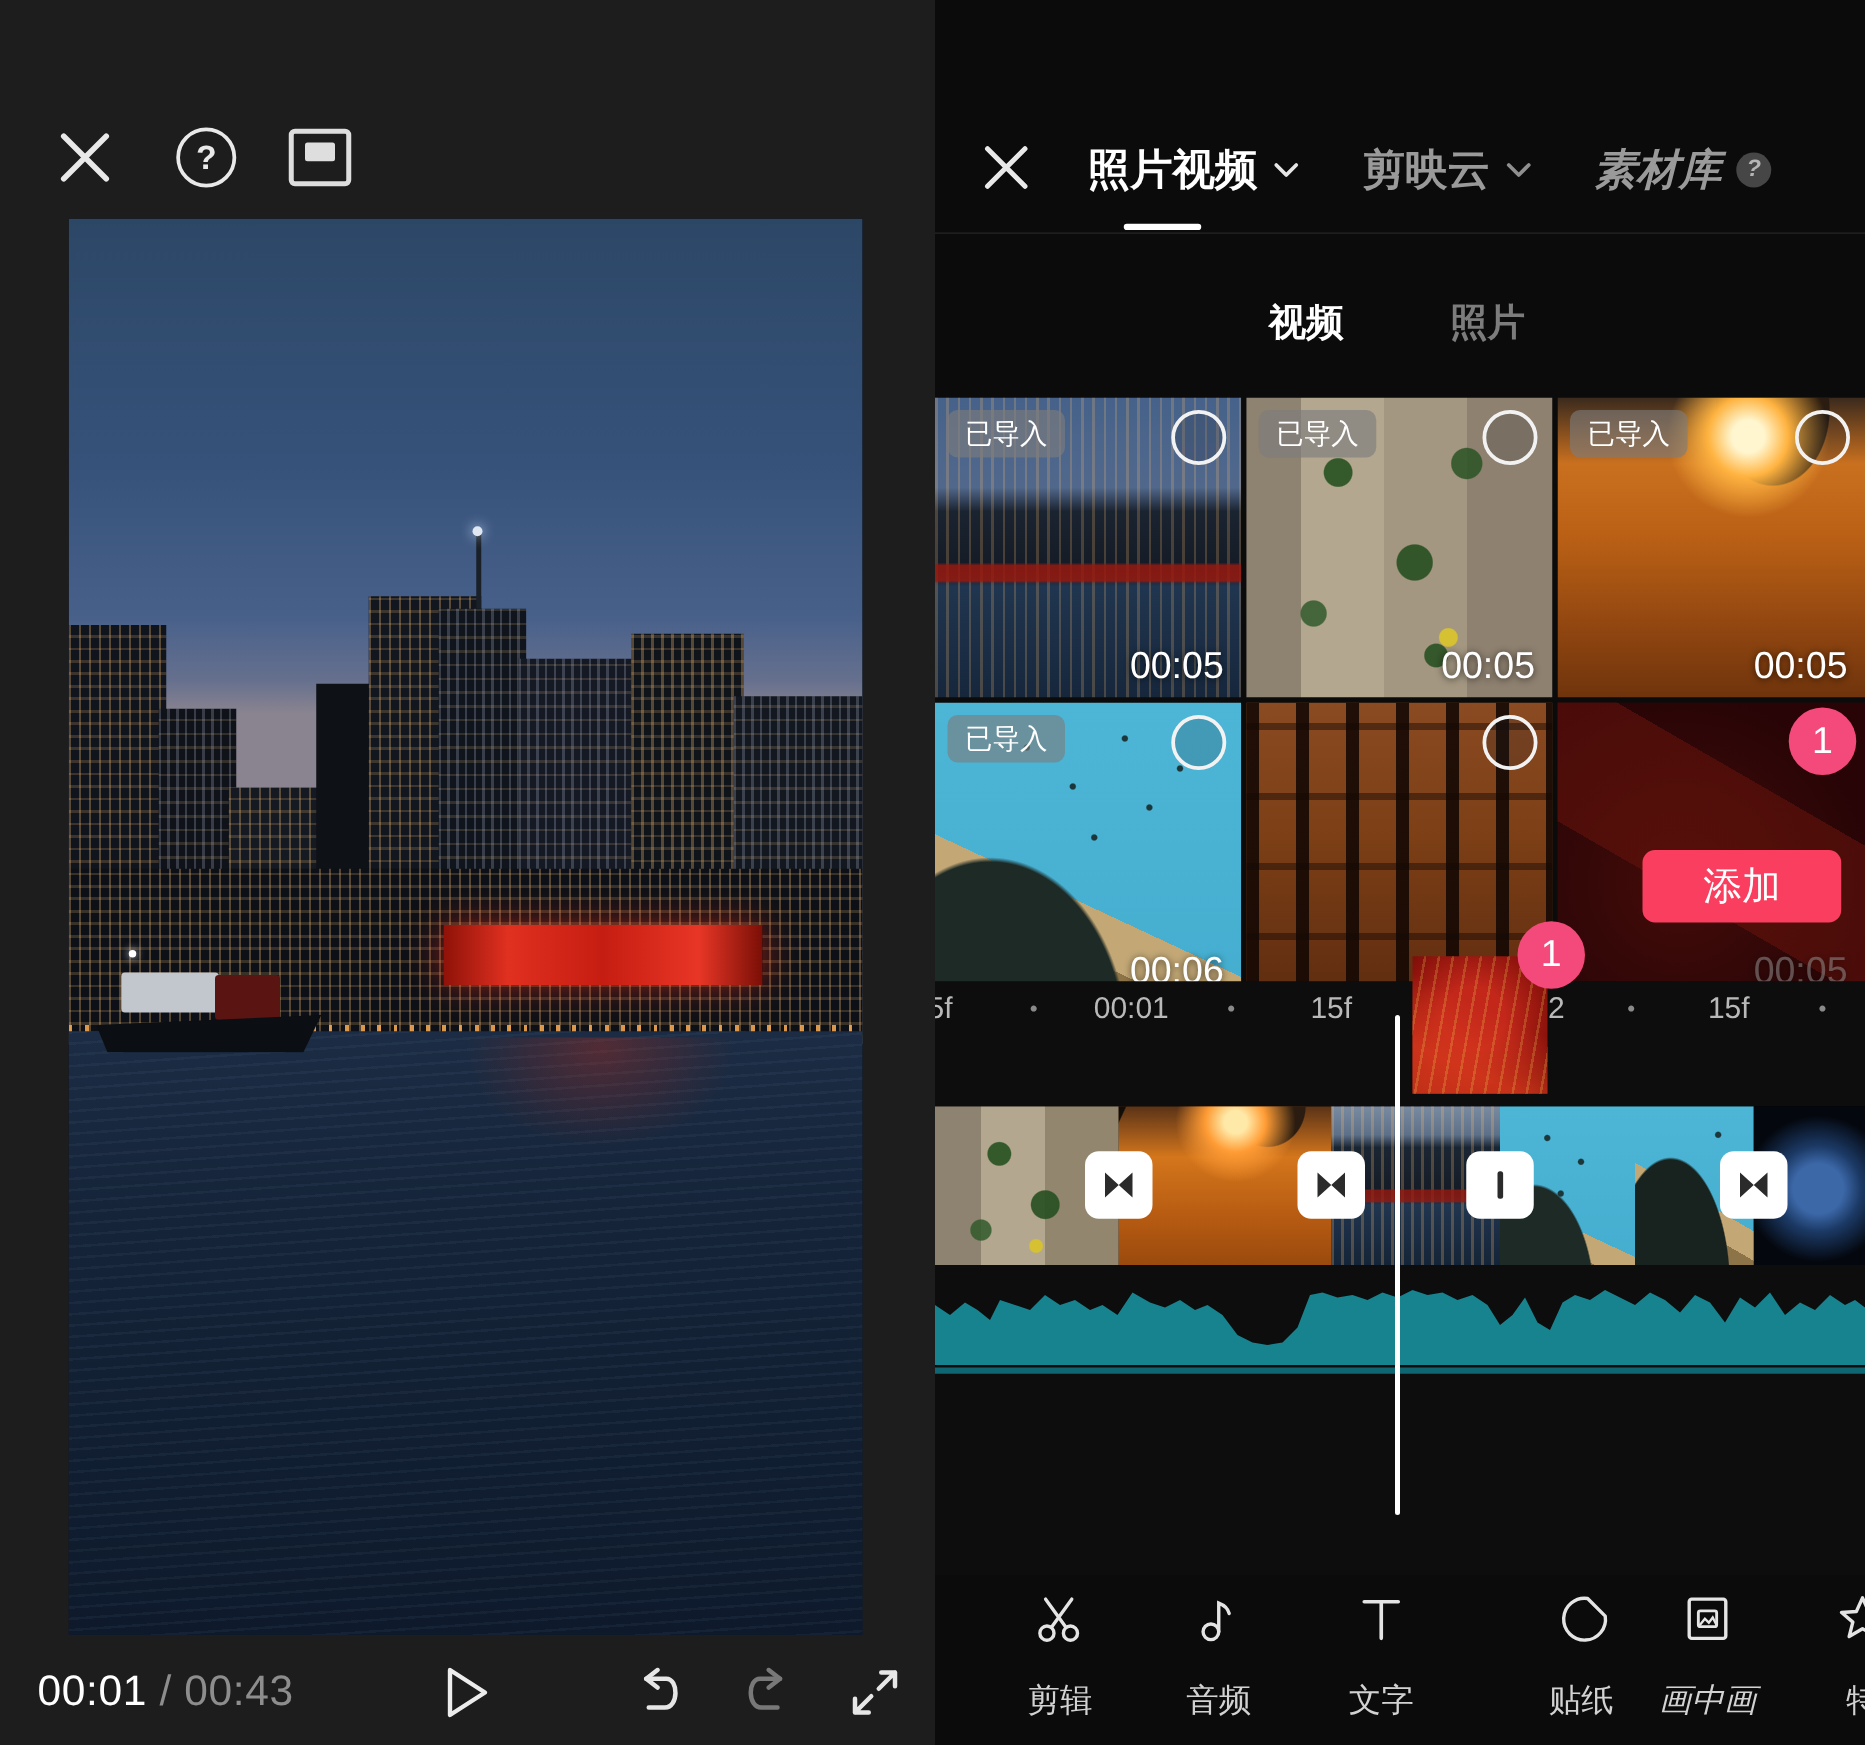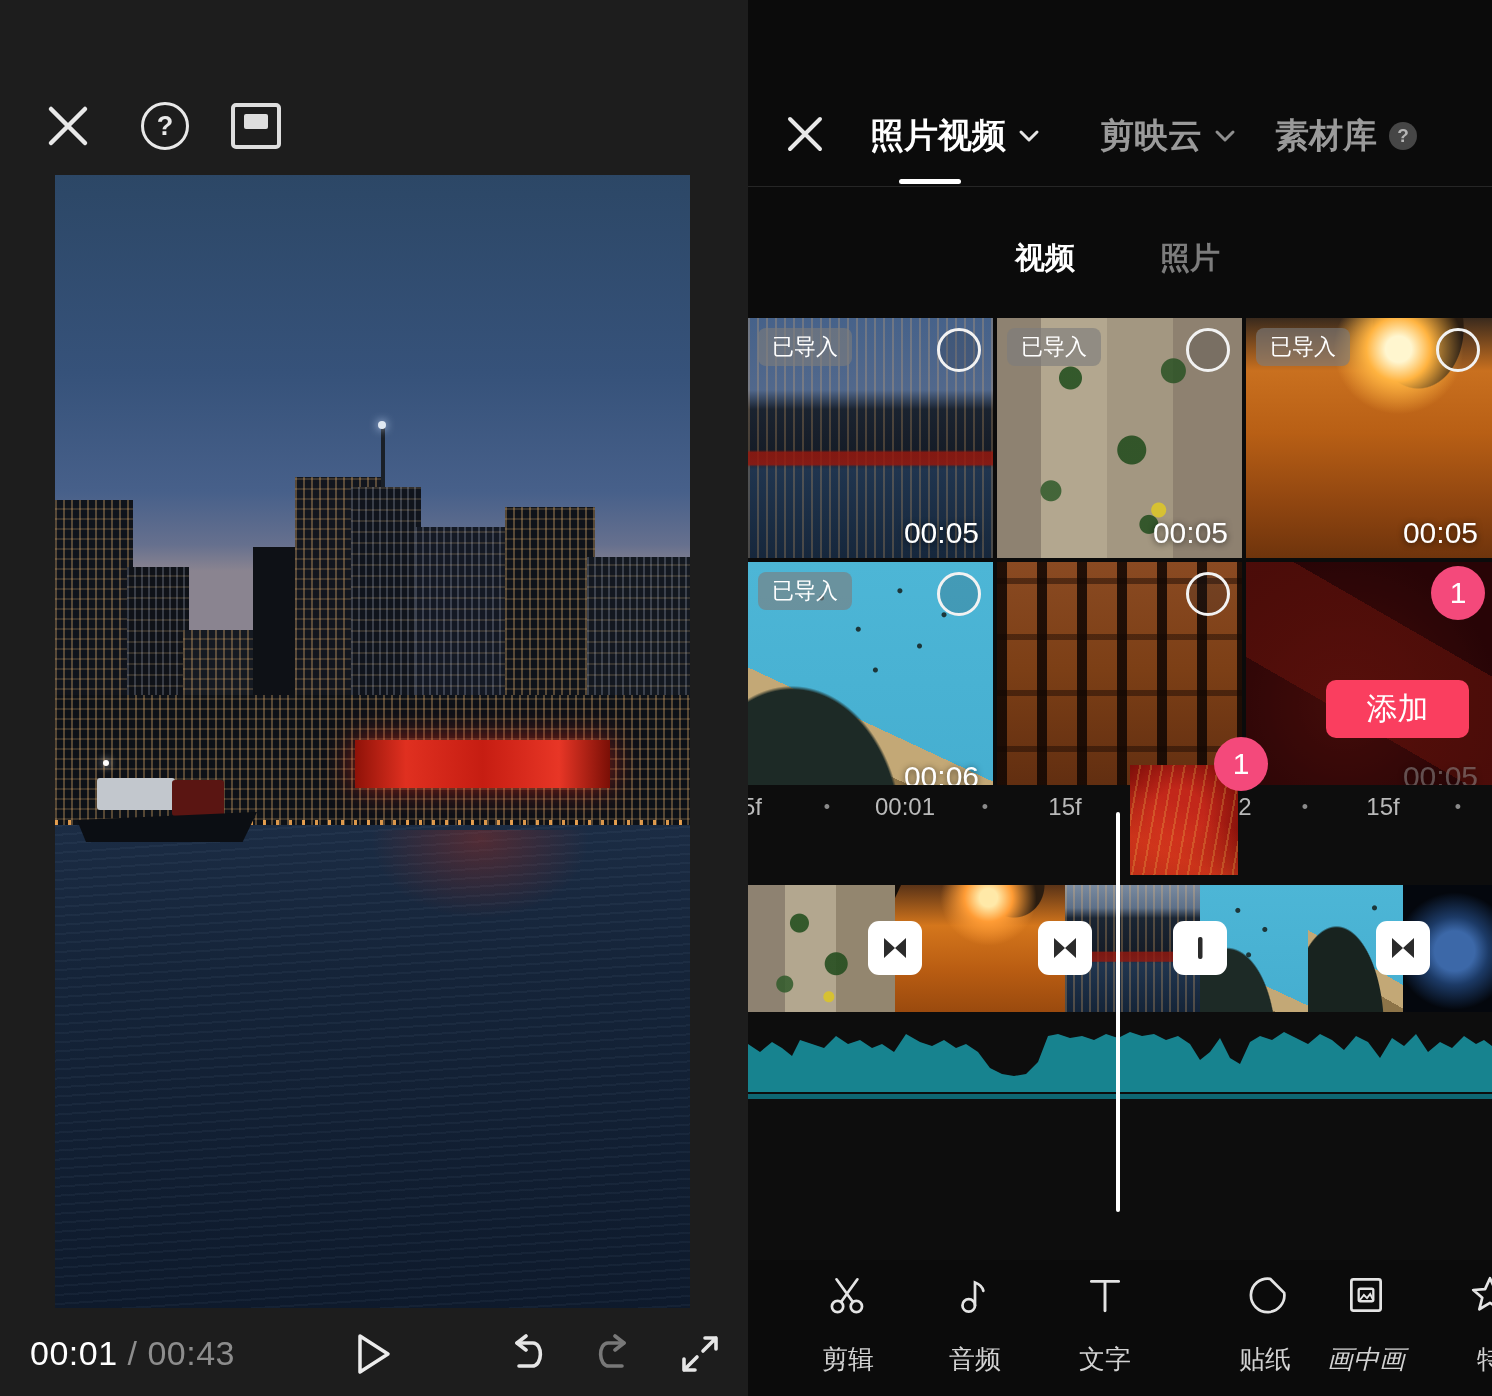--- a/index.html
+++ b/index.html
@@ -108,21 +108,21 @@
   .thumb-fence { width:100%; height:100%;
     background:
       repeating-linear-gradient(90deg, rgba(18,7,3,0.88) 0 10px, transparent 10px 40px),
       repeating-linear-gradient(0deg, transparent 0 50px, rgba(30,12,5,0.5) 50px 56px),
       linear-gradient(180deg,#8a4a22 0%,#7c3f16 45%,#5e2c10 100%); }
   .thumb-neon { width:100%; height:100%;
     background:
       linear-gradient(30deg, transparent 38%, rgba(190,35,22,0.55) 38% 70%, transparent 70%),
       radial-gradient(circle at 40% 60%, #7a1612 0%, #49090c 75%); }
   .dim-overlay { position:absolute; inset:0; background:rgba(0,0,0,0.45); z-index:4; }
-  #add-button { position:absolute; left:80px; top:118px; width:143px; height:58px; background:#fa3e5f;
+  #add-button { position:absolute; left:68px; top:118px; width:159px; height:58px; background:#fa3e5f;
     border-radius:10px; color:#fff; font-size:31px; display:flex; align-items:center; justify-content:center; z-index:5; }
 
   
   #timeline { left:0; top:785px; width:888px; height:475px; background:#0d0d0d; z-index:3; }
   .ruler-mark { position:absolute; top:8px; transform:translateX(-50%); font-size:24px; color:#b9b9b9; }
   .ruler-dot { position:absolute; top:12px; transform:translateX(-50%); font-size:18px; color:#8a8a8a; }
   #clips { left:0; top:100px; width:744px; height:127px; overflow:hidden; background:#000; }
   .clip { position:absolute; top:0; height:127px; }
   .clip-tree { left:0; width:147px;
     background-image:
@@ -255,27 +255,27 @@
       <svg width="40" height="40" viewBox="0 0 40 40">
         <path d="M5 5 L35 35 M35 5 L5 35" stroke="#e9e9e9" stroke-width="4" stroke-linecap="round" fill="none"></path>
       </svg>
     </div>
     <div class="htab active abs" style="left:122px; top:113px;">
       <span>照片视频</span>
       <svg width="22" height="14" viewBox="0 0 22 14">
         <path d="M3 3 L11 11 L19 3" stroke="#e6e6e6" stroke-width="3" stroke-linecap="round" stroke-linejoin="round" fill="none"></path>
       </svg>
     </div>
-    <div class="htab abs" style="left:352px; top:113px;">
+    <div class="htab abs" style="left:342px; top:113px;">
       <span>剪映云</span>
       <svg width="22" height="14" viewBox="0 0 22 14">
         <path d="M3 3 L11 11 L19 3" stroke="#8f8f8f" stroke-width="3" stroke-linecap="round" stroke-linejoin="round" fill="none"></path>
       </svg>
     </div>
-    <div class="htab abs" style="left:527px; top:113px;">
+    <div class="htab abs" style="left:527px; top:113px;font-style:italic;">
       <span>素材库</span>
       <span id="library-help">?</span>
     </div>
     <div id="tab-underline" class="abs"></div>
     <div id="header-divider" class="abs"></div>
 
     <div class="mtab active abs" style="left:267px; top:238px;">视频</div>
     <div class="mtab abs" style="left:412px; top:238px;">照片</div>
 
     <div id="media-grid" class="abs">

